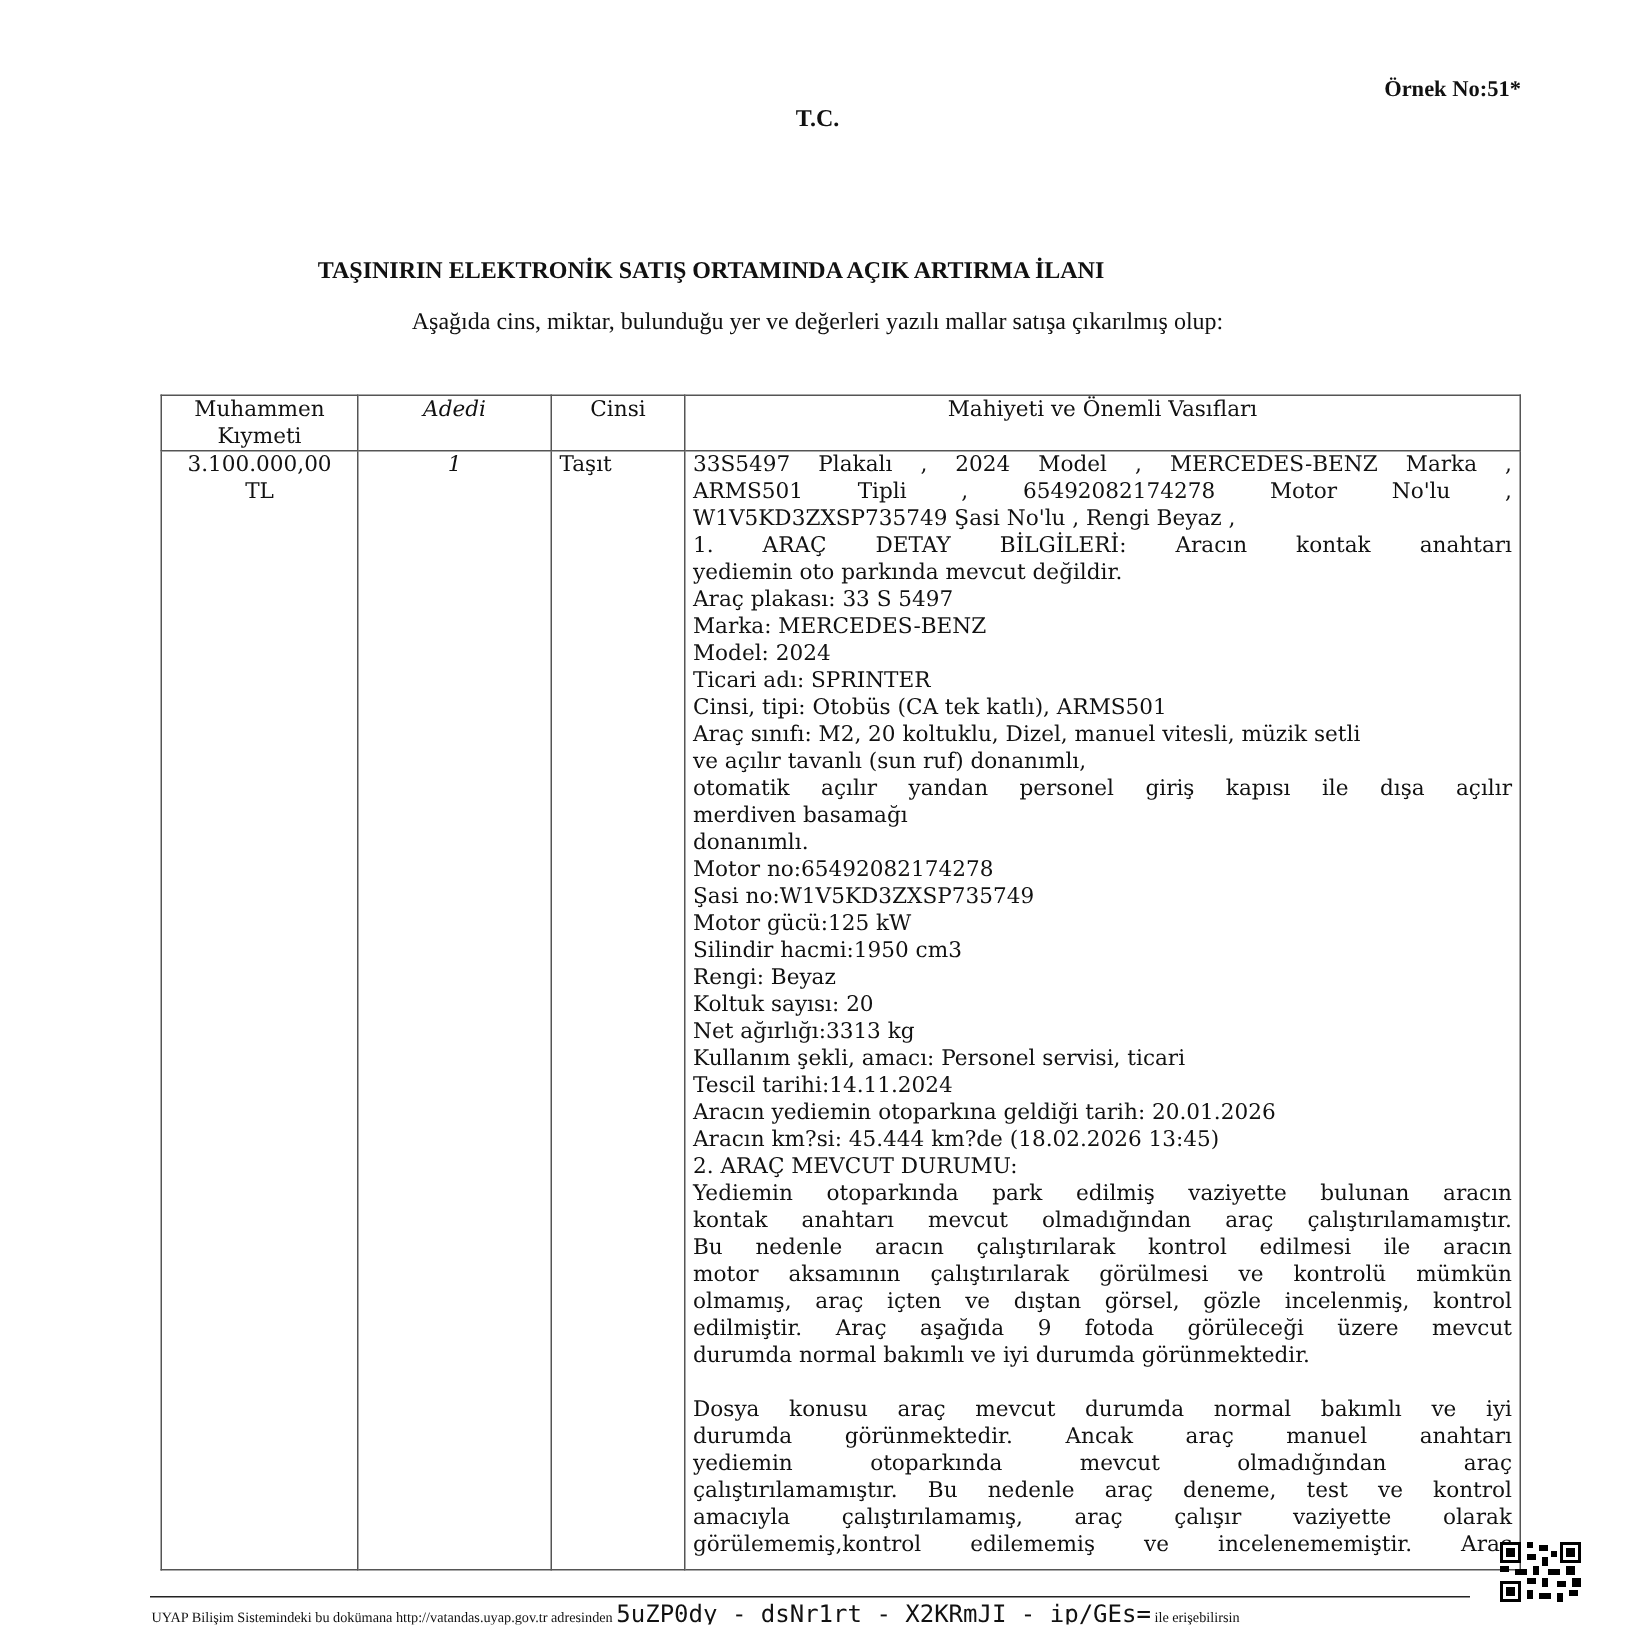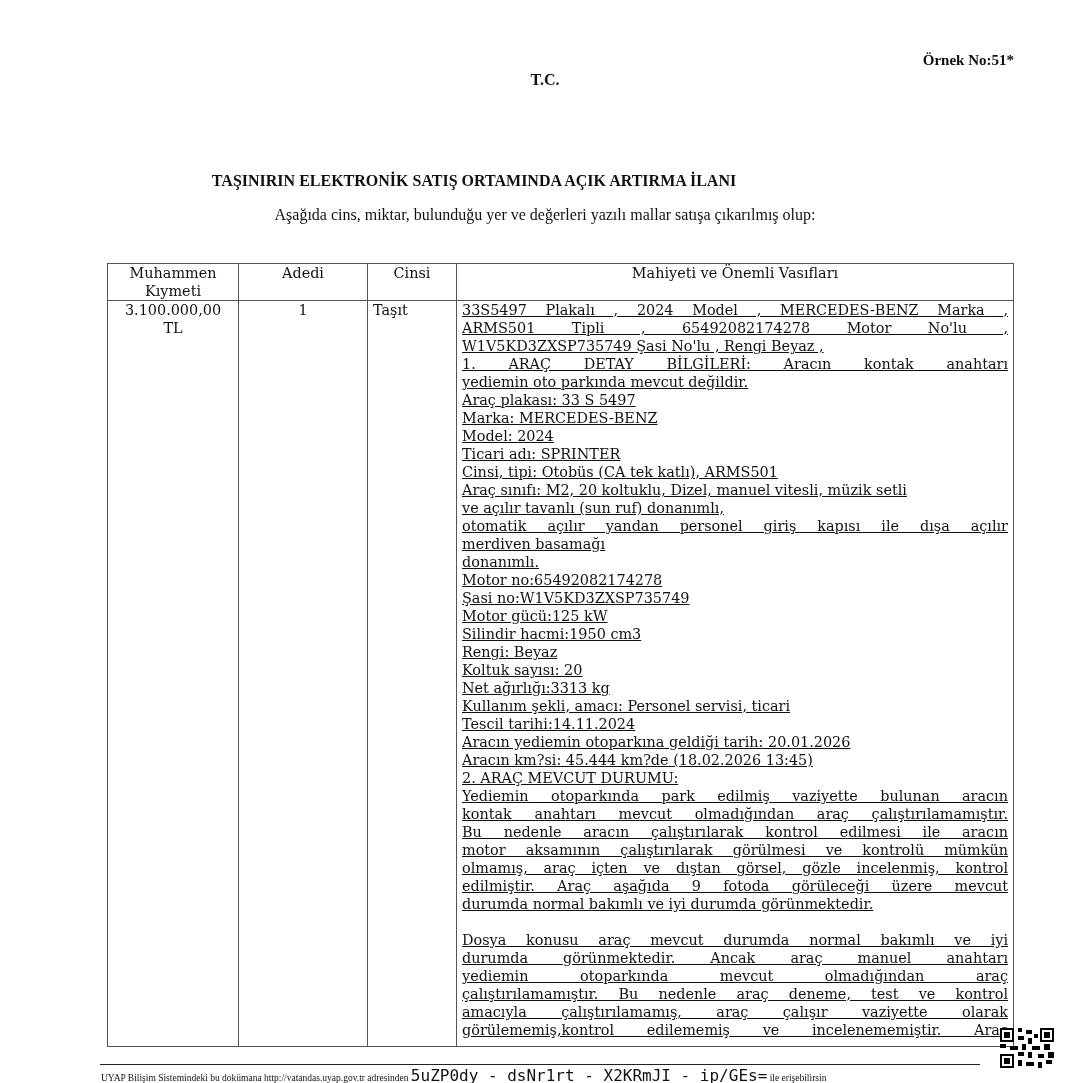--- a/index.html
+++ b/index.html
@@ -9,24 +9,24 @@
   .header-block { position:absolute; top:70px; left:0; width:1090px; text-align:center;
                   font-weight:bold; font-size:16px; line-height:19px; }
   .title { position:absolute; top:172px; left:0; width:948px; text-align:center;
            font-weight:bold; font-size:16px; }
   .intro { position:absolute; top:206px; left:0; width:1090px; text-align:center; font-size:16px; }
   table.main { position:absolute; top:243px; left:107px; width:907px; border-collapse:collapse;
                font-family:"DejaVu Serif", "Liberation Serif", serif; font-size:14.4px; line-height:18px;margin-top:20px; }
   table.main td, table.main th { border:1.3px solid #555; vertical-align:top; padding:0 5px; font-weight:normal; }
   th { text-align:center; height:34px; }
   .c1 { width:120px; text-align:center; }
-  .c2 { width:118px; text-align:center; }
+  .c2 { width:118px; text-align:center;font-style:italic; }
   .c3 { width:78px; }
   .c4 { }
-  td.c4 { text-align:justify; height:745px;text-decoration:underline; }
+  td.c4 { text-align:justify; height:745px; }
   td.c4 div { text-align:justify; }
   td.c4 .jl { text-align-last:justify; }
   td.c3 { padding-left:14px; }
   .spacer { height:18px; }
   .footer-line { position:absolute; top:1064px; left:100px; width:880px; border-top:1.3px solid #222; }
   .footer { position:absolute; top:1066px; left:101px; font-size:9.5px; white-space:nowrap; }
   .footer .code { font-family:"DejaVu Sans Mono", "Liberation Mono", monospace; font-size:16px; }
   .qr { position:absolute; top:1028px; left:1000px; width:54px; height:40px; }
 </style>
 </head>

